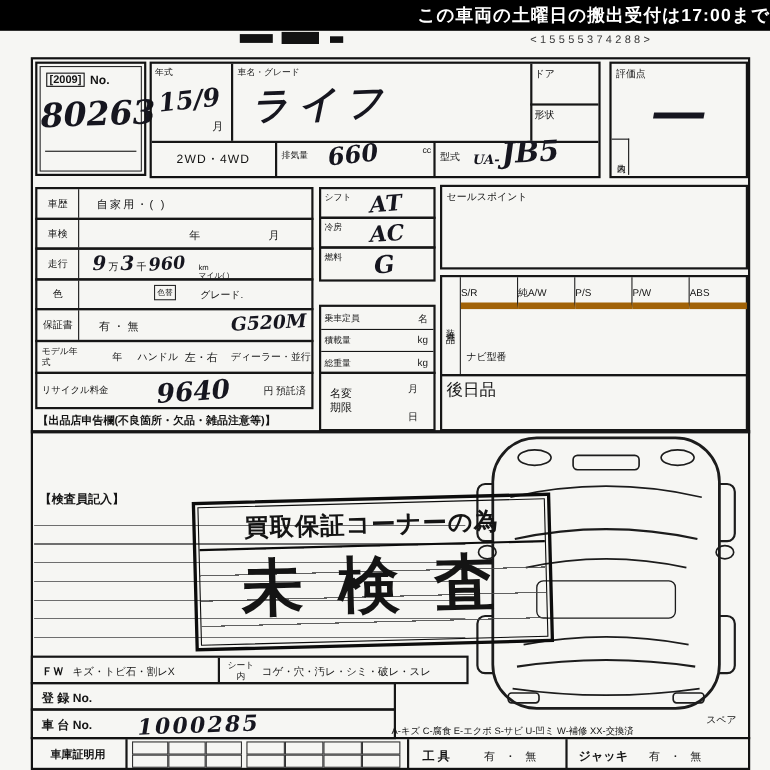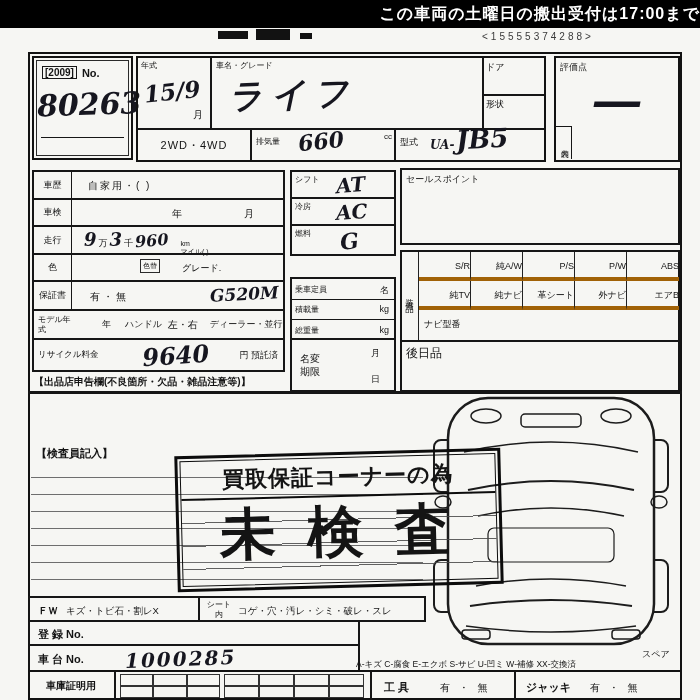--- a/index.html
+++ b/index.html
@@ -20,21 +20,21 @@
     font-style:italic; font-weight:bold; color:#16161f;
   }
   .vline { background:#161616; }
   .hline { background:#161616; }
   .vtext { writing-mode: vertical-rl; text-orientation: upright; }
   .rowflex { display:flex; align-items:stretch; height:100%; }
   .lblcol { width:38px; border-right:1.5px solid #161616; display:flex; align-items:center; justify-content:center; font-size:9px; }
   .rowcontent { position:relative; flex:1; }
   .cellgrid { display:grid; height:100%; }
   .cellgrid > div { border:0.5px solid #333; }
-  .equipcell { width:52px; border-right:1px solid #222; border-bottom:4px solid #a16207; text-align:right; font-size:9px; line-height:28px; overflow:hidden; }
+  .equipcell { width:52px; border-right:1px solid #222; border-bottom:6px solid #a16207; text-align:left; font-size:9px; line-height:28px; overflow:hidden; }
 </style>
 </head>
 <body>
 
 <div id="page">
 
   <div class="abs" style="left:0;top:0;width:700px;height:28px;background:#000;display:flex;align-items:center;justify-content:flex-end;">
     <span style="color:#fff;font-size:16px;font-weight:bold;letter-spacing:1px;">この車両の土曜日の搬出受付は17:00まで</span>
   </div>
 
@@ -203,32 +203,25 @@
     <div class="abs" style="left:0;top:0;width:17px;height:100%;border-right:1px solid #222;display:flex;align-items:center;justify-content:center;">
       <span class="vtext" style="font-size:8.5px;letter-spacing:3px;">装備品</span>
     </div>
     <div class="abs" style="left:17px;top:0;display:flex;">
       <div class="equipcell" style="height:29px;">S/R</div>
       <div class="equipcell" style="height:29px;">純A/W</div>
       <div class="equipcell" style="height:29px;">P/S</div>
       <div class="equipcell" style="height:29px;">P/W</div>
       <div class="equipcell" style="height:29px;border-right:none;">ABS</div>
     </div>
-    <div class="abs" style="left:17px;top:29px;display:flex;">
-      <div class="equipcell" style="height:29px;">純TV</div>
-      <div class="equipcell" style="height:29px;">純ナビ</div>
-      <div class="equipcell" style="height:29px;">革シート</div>
-      <div class="equipcell" style="height:29px;">外ナビ</div>
-      <div class="equipcell" style="height:29px;border-right:none;">エアB</div>
-    </div>
     <span class="abs" style="left:22px;top:66px;font-size:9px;">ナビ型番</span>
   </div>
 
   <div class="abs b2" style="left:400px;top:340px;width:280px;height:52px;">
-    <span class="abs" style="left:4px;top:3px;font-size:12px;">後日品</span>
+    <span class="abs" style="left:4px;top:3px;font-size:15px;">後日品</span>
   </div>
 
   <div class="abs hline" style="left:28px;top:391px;width:654px;height:2.5px;"></div>
 
   <div class="abs" style="left:36px;top:446px;font-size:11px;font-weight:bold;">【検査員記入】</div>
   <div class="abs" style="left:31px;top:461px;width:392px;height:137px;background:repeating-linear-gradient(to bottom, transparent 0 16px, #6e6e6e 16px 17px);"></div>
 
   <svg class="abs" style="left:426px;top:390px;" width="252" height="264" viewBox="0 0 252 264">
     <g fill="none" stroke="#1c1c1c">
       <rect x="8" y="50" width="26" height="52" rx="7" stroke-width="2"></rect>

